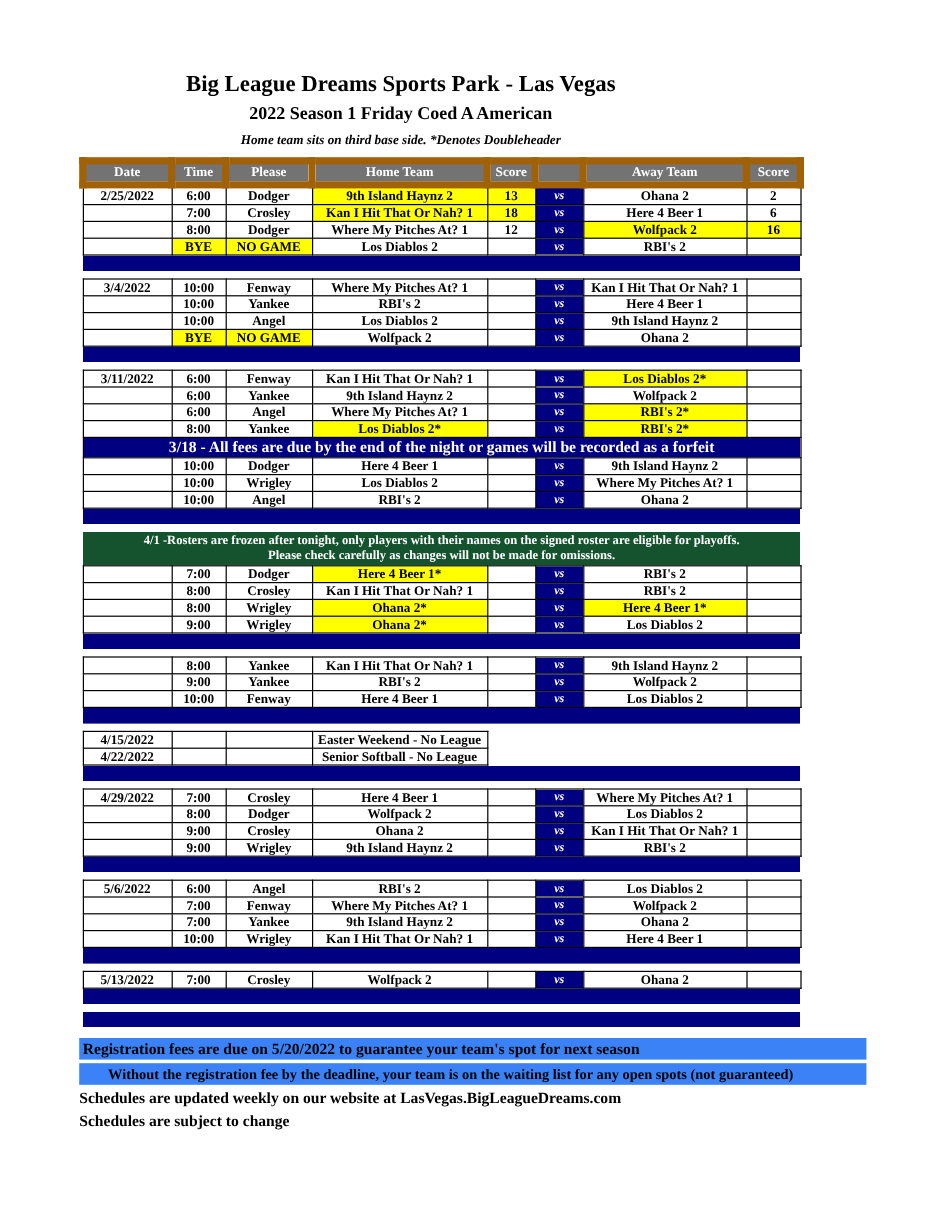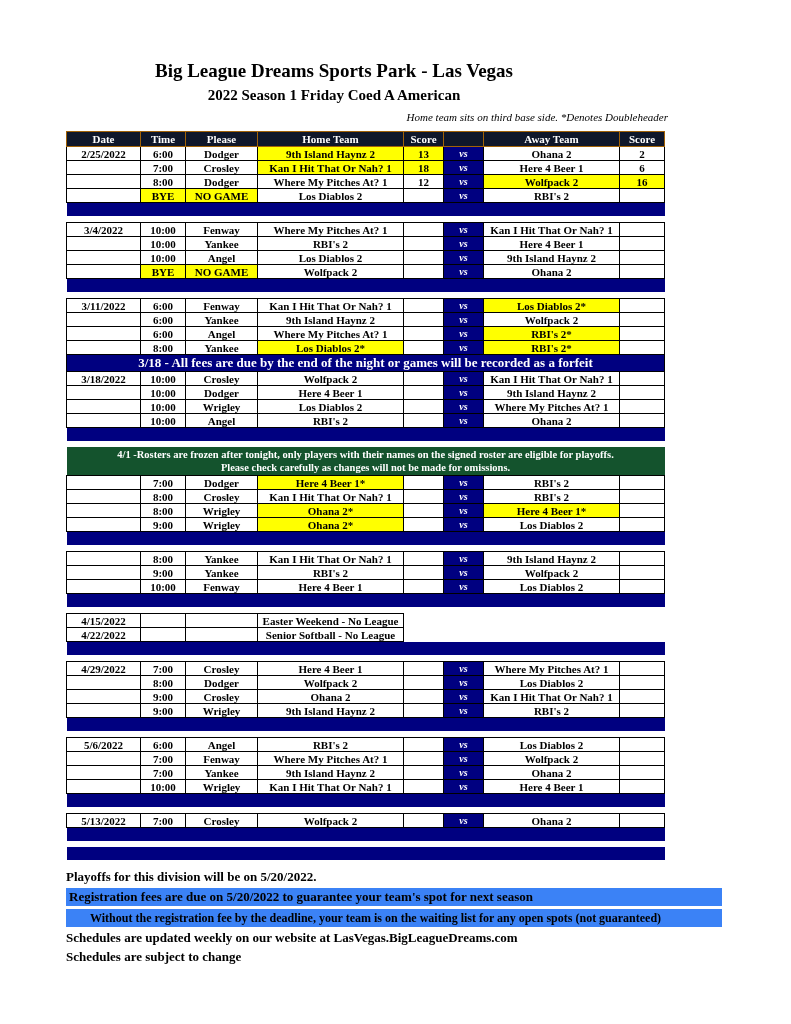--- a/index.html
+++ b/index.html
@@ -1,25 +1,25 @@
 <!DOCTYPE html>
 <html><head>
 <meta charset="utf-8">
 <style>
   html,body{margin:0;padding:0;background:#ffffff;}
   body{width:791px;height:1024px;font-family:"Liberation Serif",serif;color:#000;}
   .page{width:668px;height:1024px;box-sizing:border-box;padding-top:60px;background:#fff;}
   .title{font-size:19px;font-weight:bold;text-align:center;margin:0;}
   .subtitle{font-size:15px;font-weight:bold;text-align:center;margin:5px 0 0 0;}
-  .note{font-size:11px;font-weight:normal;font-style:italic;text-align:right;margin-top:7px;}
+  .note{font-size:11px;font-weight:bold;font-style:italic;text-align:center;margin-top:7px;}
   table{border-collapse:collapse;table-layout:fixed;width:598px;margin:8px 0 0 66px;}
   td{padding:0;font-size:11px;font-weight:bold;text-align:center;vertical-align:middle;
      overflow:hidden;white-space:nowrap;}
   .c{border:1px solid #000;height:13px;}
-  .hdr{background:#0f172a;color:#fff;border:1px solid #a16207;height:14px;}
+  .hdr{background:#737373;color:#fff;border:6px solid #a16207;height:14px;}
   .vs{background:#000080 !important;color:#fff;font-style:italic;font-size:10px;}
   .yhl{background:#FFFF00;}
   .sep{background:#000080;height:13px;}
   .gap{height:6px;background:#fff;}
   .banner{background:#000080;color:#fff;border:1px solid #000;height:14px;font-size:13px;}
   .redb{background:#14532d;color:#fff;height:28px;font-size:10.5px;line-height:13px;}
   .nob{border:none;background:#fff;}
   .footer{margin:9px 0 0 66px;width:656px;}
   .f-line{font-size:13px;font-weight:bold;margin-top:3px;line-height:16px;}
   .f-hl{background:#3b82f6;padding:1px 3px;}
@@ -184,30 +184,20 @@
           <td class="c yhl">Los Diablos 2*</td>
           <td class="c"></td>
           <td class="c vs">vs</td>
           <td class="c yhl">RBI's 2*</td>
           <td class="c"></td>
         </tr>
         <tr>
           <td class="banner" colspan="8">3/18 - All fees are due by the end of the night or games will be recorded as a forfeit</td>
         </tr>
         <tr>
-          <td class="c">3/18/2022</td>
-          <td class="c">10:00</td>
-          <td class="c">Crosley</td>
-          <td class="c">Wolfpack 2</td>
-          <td class="c"></td>
-          <td class="c vs">vs</td>
-          <td class="c">Kan I Hit That Or Nah? 1</td>
-          <td class="c"></td>
-        </tr>
-        <tr>
           <td class="c"></td>
           <td class="c">10:00</td>
           <td class="c">Dodger</td>
           <td class="c">Here 4 Beer 1</td>
           <td class="c"></td>
           <td class="c vs">vs</td>
           <td class="c">9th Island Haynz 2</td>
           <td class="c"></td>
         </tr>
         <tr>
@@ -452,19 +442,18 @@
         <tr>
           <td class="gap" colspan="8"></td>
         </tr>
         <tr>
           <td class="sep" colspan="8"></td>
         </tr>
       </tbody>
   </table>
 
   <div class="footer">
-    <div class="f-line">Playoffs for this division will be on 5/20/2022.</div>
     <div class="f-line f-hl">Registration fees are due on 5/20/2022 to guarantee your team's spot for next season</div>
     <div class="f-line f-hl f-small">Without the registration fee by the deadline, your team is on the waiting list for any open spots (not guaranteed)</div>
     <div class="f-line">Schedules are updated weekly on our website at LasVegas.BigLeagueDreams.com</div>
     <div class="f-line">Schedules are subject to change</div>
   </div>
 </div>
 
 </body></html>

